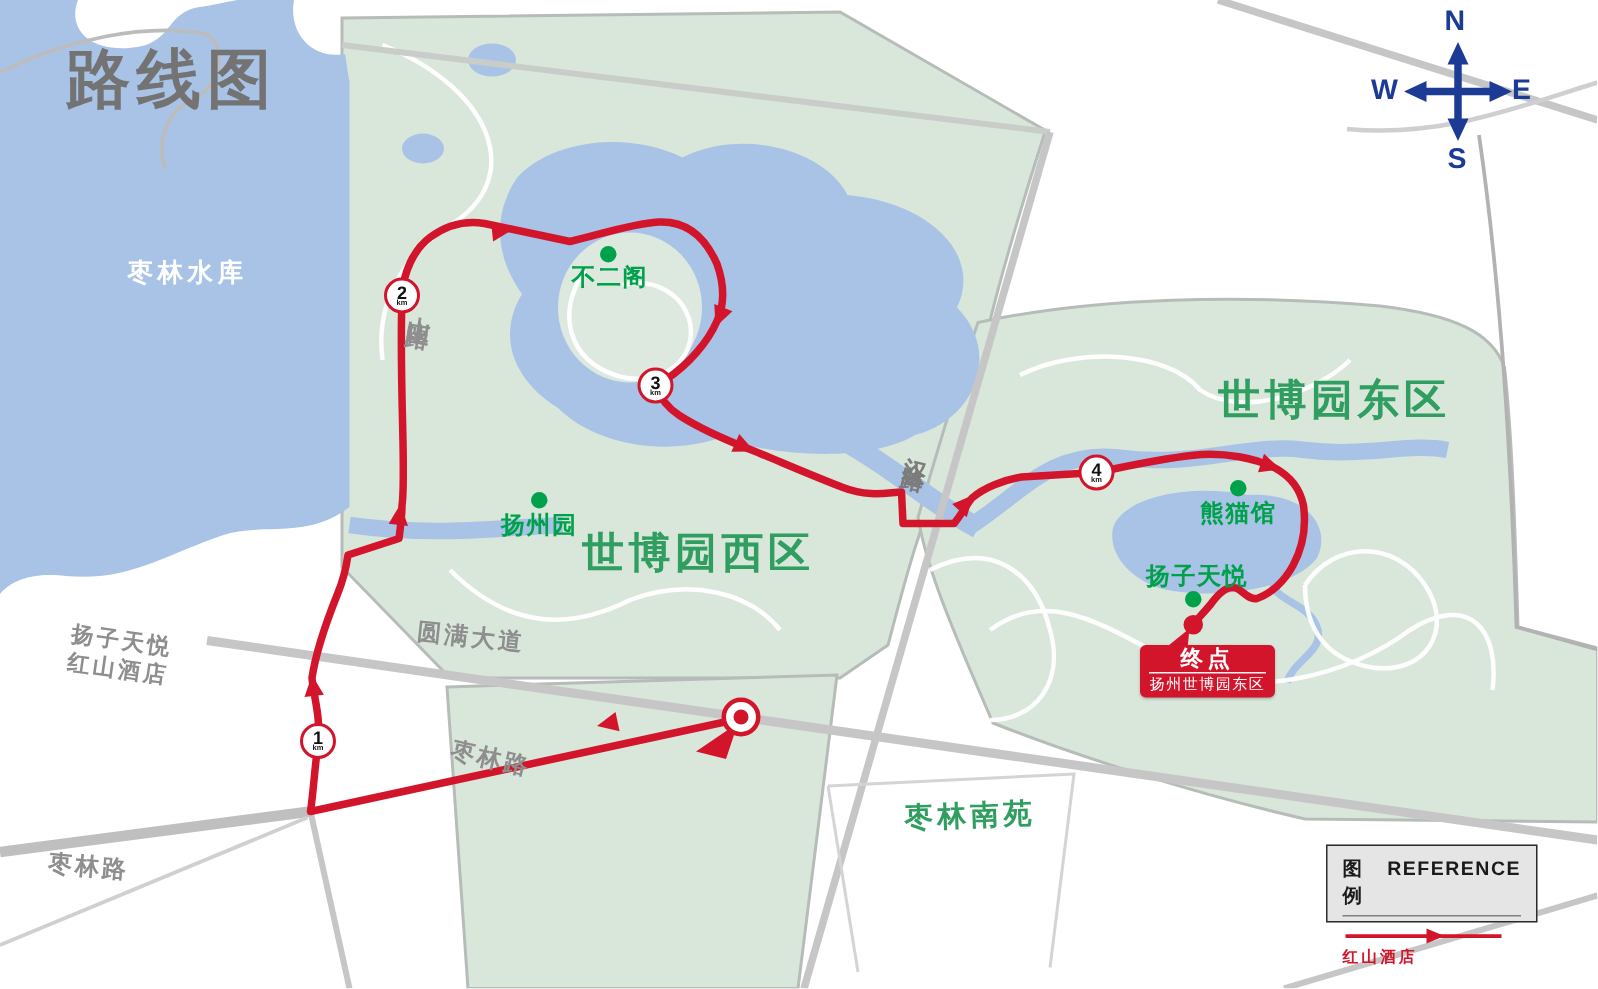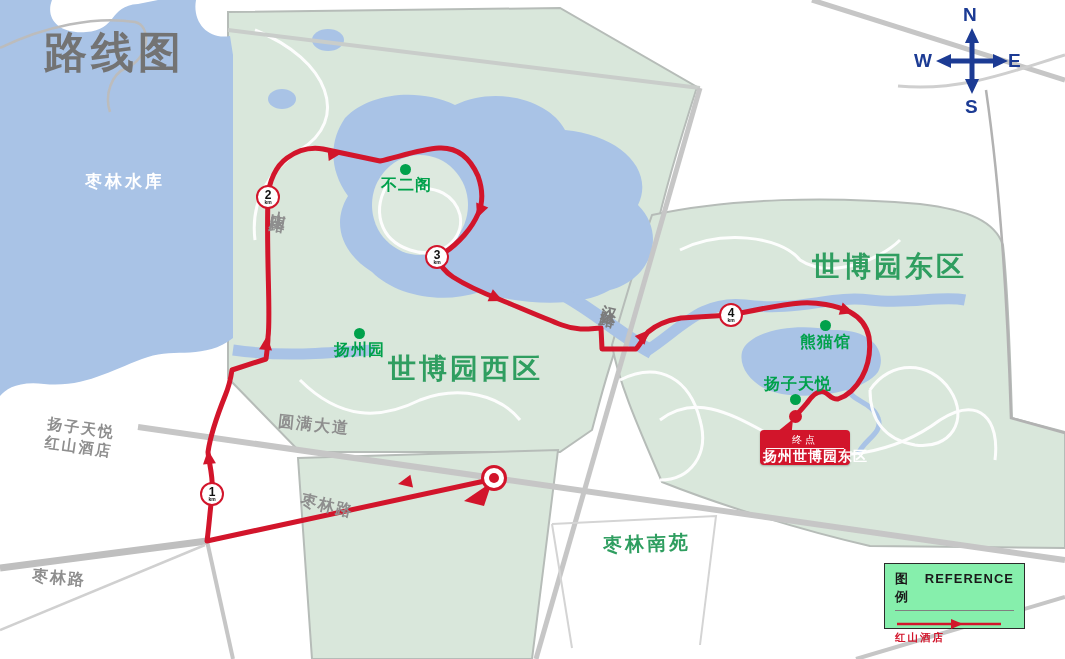--- a/index.html
+++ b/index.html
@@ -17,25 +17,25 @@
   .km-marker{width:24px;height:24px;box-sizing:border-box;border:2.5px solid #d2152b;border-radius:50%;
              background:#fff;display:flex;flex-direction:column;align-items:center;justify-content:center;}
   .km-num{font-size:12px;line-height:10px;font-weight:bold;color:#111;}
   .km-unit{font-size:5px;line-height:5px;font-weight:bold;color:#111;}
   .bullseye{width:26px;height:26px;box-sizing:border-box;border:3px solid #d2152b;border-radius:50%;
             background:#fff;display:flex;align-items:center;justify-content:center;}
   .bullseye-inner{width:10px;height:10px;border-radius:50%;background:#d2152b;}
   .end-dot{width:13px;height:13px;border-radius:50%;background:#d2152b;}
   .badge{background:#d2152b;border-radius:4px;color:#fff;text-align:center;padding:4px 3px 3px;
          box-shadow:0 1px 2px rgba(0,0,0,.25);}
-  .badge-line1{font-size:10px;font-weight:normal;letter-spacing:3px;line-height:12px;}
+  .badge-line1{font-size:15px;font-weight:bold;letter-spacing:3px;line-height:12px;}
   .badge-divider{border-top:1px solid rgba(255,255,255,.95);margin:2px 3px;}
-  .badge-line2{font-size:14px;font-weight:bold;letter-spacing:1px;line-height:11px;white-space:nowrap;}
+  .badge-line2{font-size:10px;font-weight:normal;letter-spacing:1px;line-height:11px;white-space:nowrap;}
   .compass-letter{font-size:19px;font-weight:bold;color:#1c3b94;}
-  .legend{box-sizing:border-box;width:141px;height:66px;background:#86efac;border:1.5px solid #2b2b2b;
+  .legend{box-sizing:border-box;width:141px;height:52px;background:#e5e5e5;border:1.5px solid #2b2b2b;
           padding:6px 10px 5px;}
   .legend-title{display:flex;gap:9px;align-items:baseline;font-size:13px;font-weight:bold;color:#1a1a1a;
                 letter-spacing:1px;border-bottom:1.5px solid #808080;padding-bottom:4px;}
   .legend-route-label{font-size:10.5px;font-weight:bold;color:#d2152b;letter-spacing:2px;margin-top:1px;}
 </style>
 </head>
 <body>
 
 <div id="stage">
 

